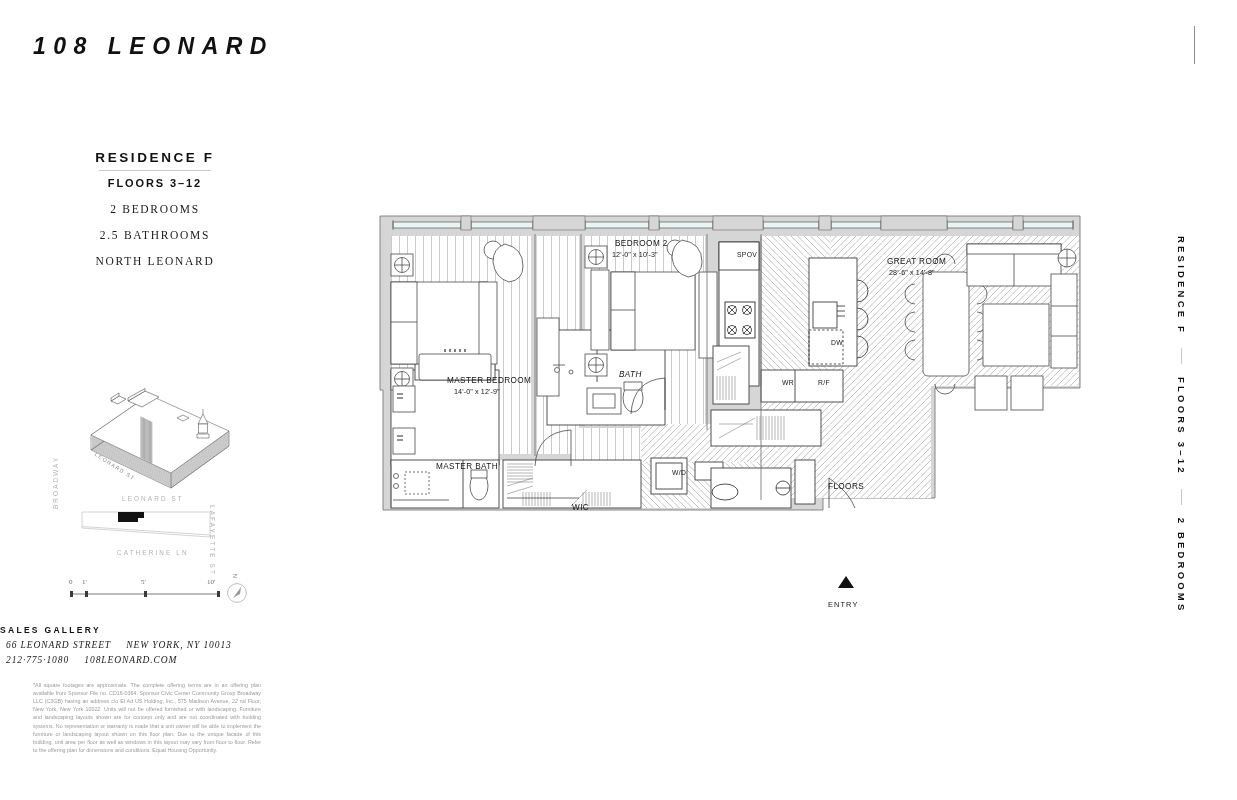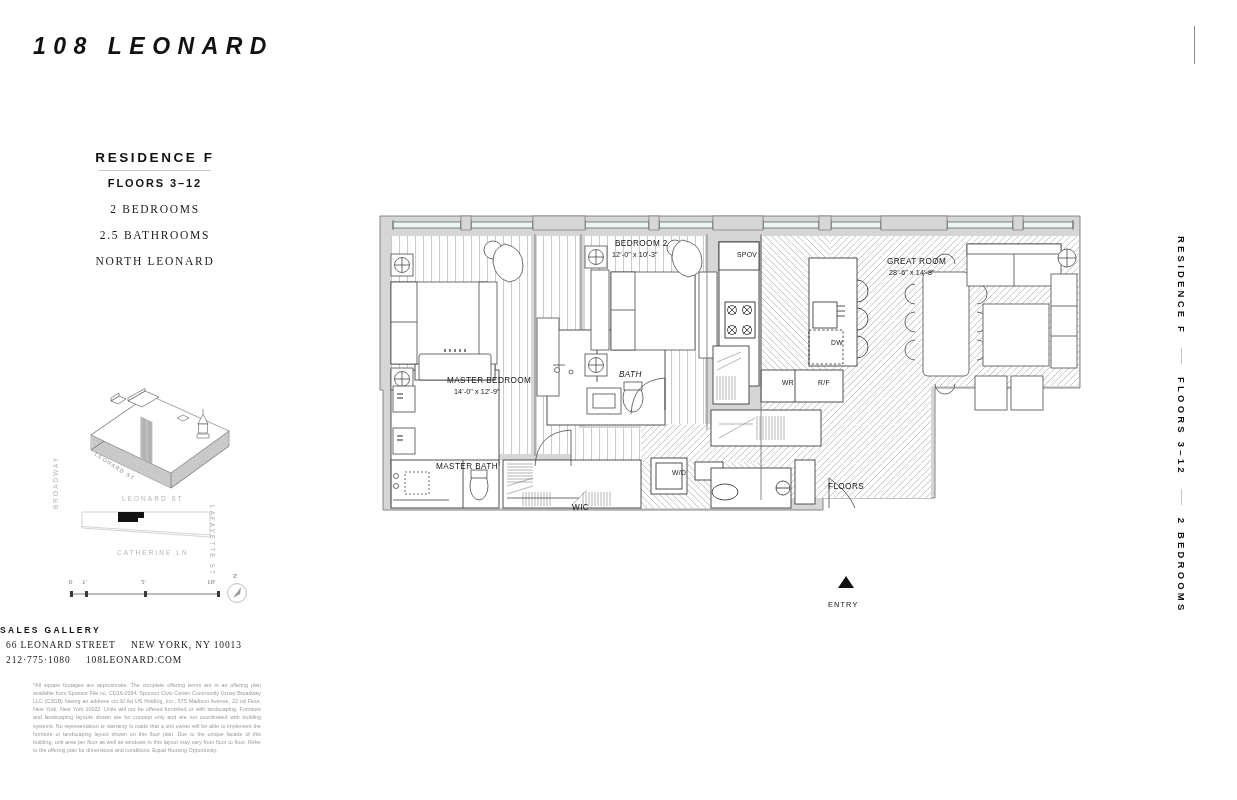--- a/index.html
+++ b/index.html
@@ -51,21 +51,21 @@
   
   .compass{position:absolute;left:224px;top:574px;width:26px;height:30px;}
   .compass .n{position:absolute;left:9px;top:-1px;font-size:6px;color:#8a8a8a;
               transform:rotate(90deg);font-family:"Liberation Sans",sans-serif;}
 
   
   .sales{position:absolute;left:0;top:625px;width:310px;}
   .sales-title{font-size:8.5px;font-weight:bold;letter-spacing:2.3px;color:#111;}
   .sales-line{font-size:9.5px;letter-spacing:.9px;color:#1b1b1b;margin-top:5px;
               font-family:"Liberation Serif",serif;}
-  .sales-line span{margin:0 6px;}
+  .sales-line span{margin:0 6px;font-style:italic;}
 
   
   .disclaimer{position:absolute;left:33px;top:681px;width:228px;
               font-size:5.35px;line-height:1.52;color:#9a9a9a;text-align:justify;
               font-family:"Liberation Sans",sans-serif;}
 
   
   .rail{position:absolute;right:24px;top:236px;height:360px;width:26px;}
   .rail-inner{position:absolute;left:0;top:0;transform:rotate(90deg);transform-origin:left top;
               white-space:nowrap;display:flex;align-items:center;}

